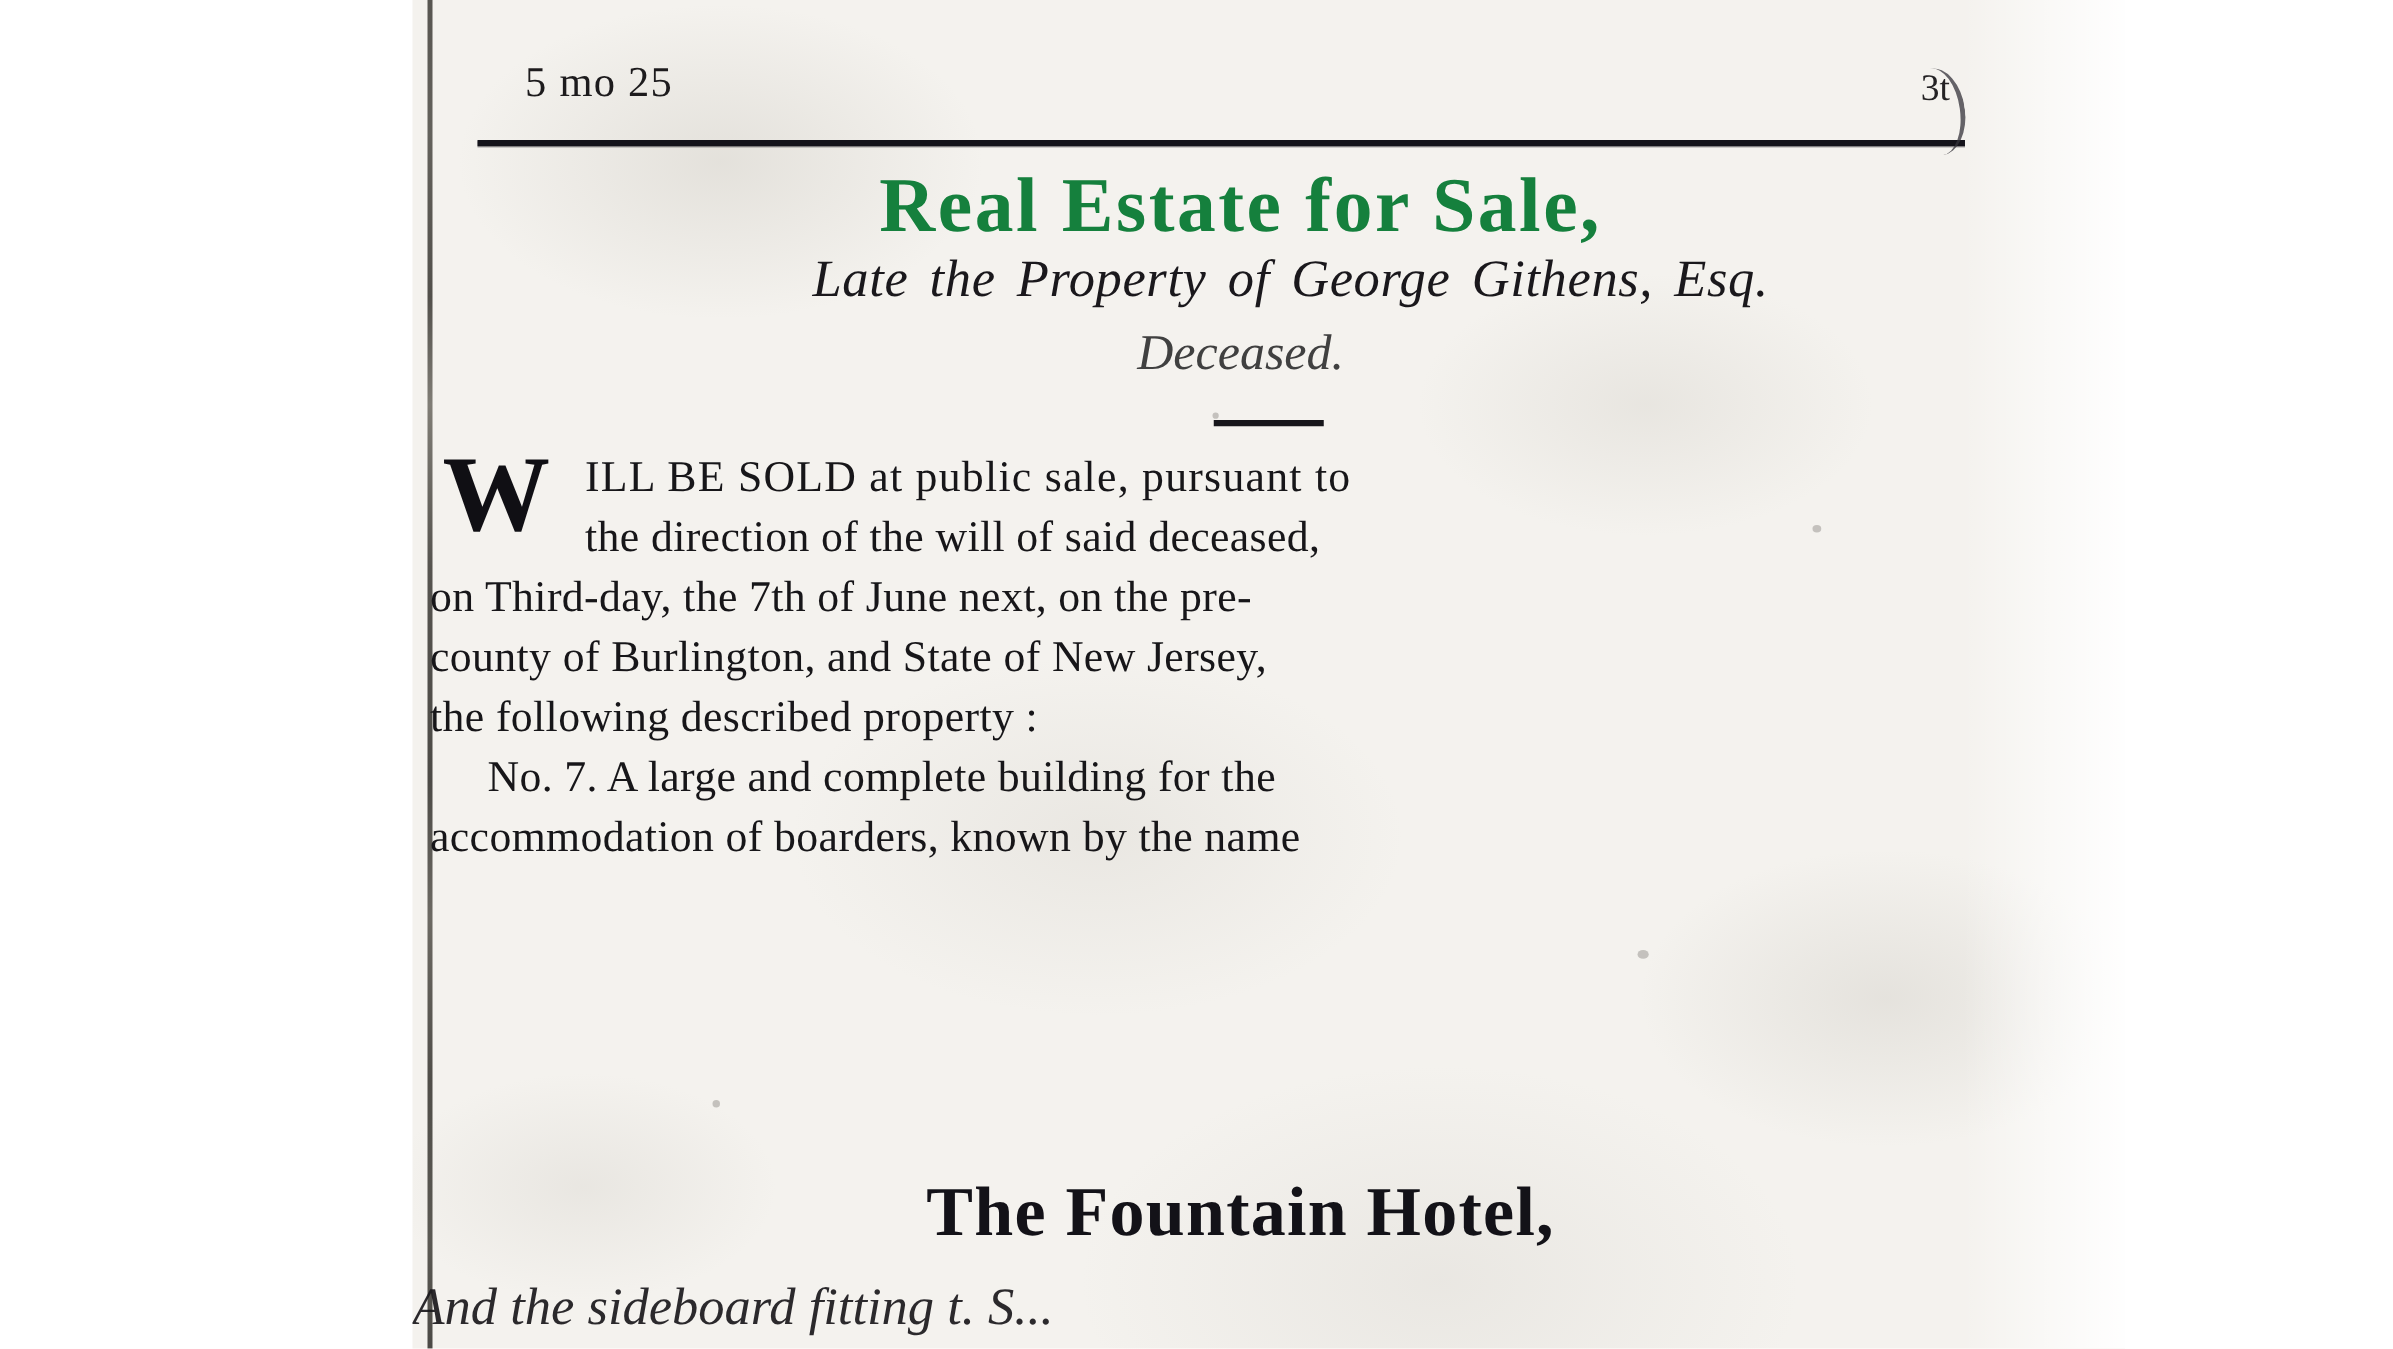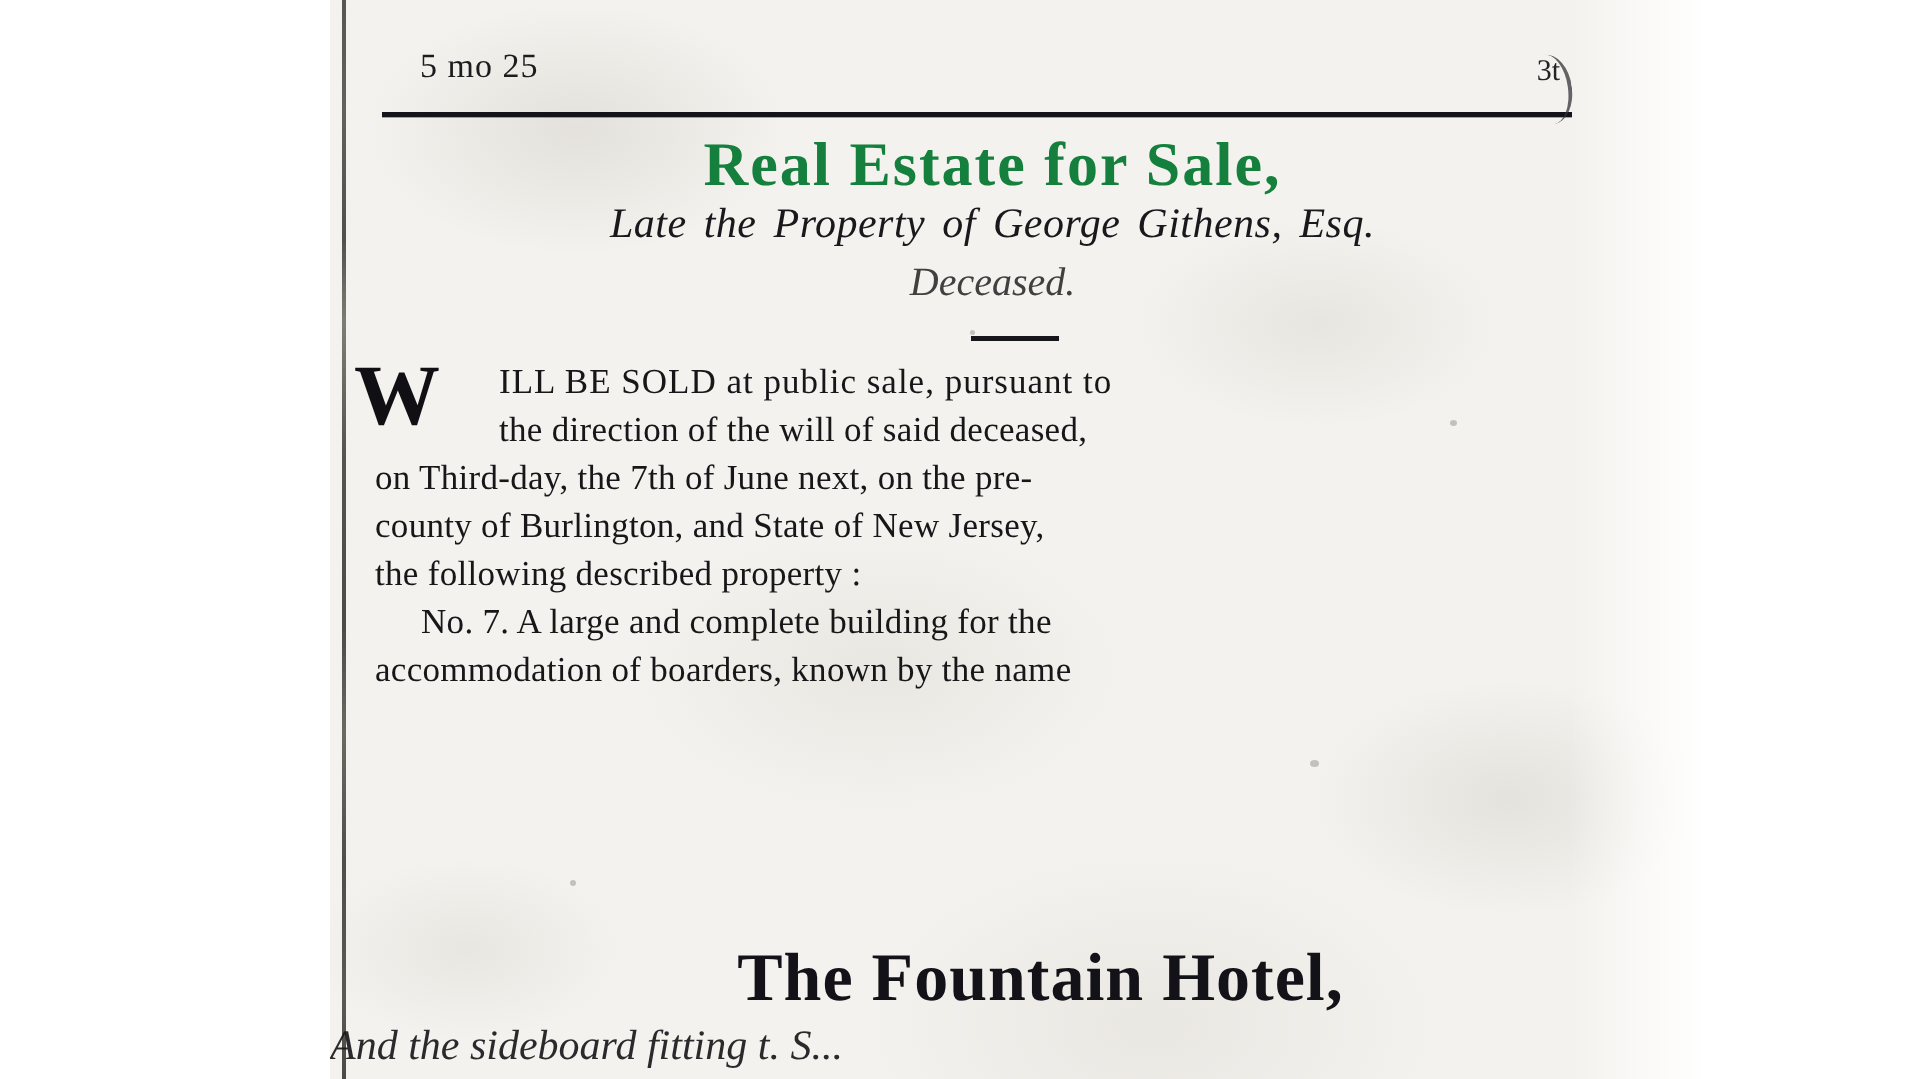--- a/index.html
+++ b/index.html
@@ -129,20 +129,21 @@
     position: absolute;
     left: 0;
     top: 200px;
     width: 1325px;
     text-align: center;
     font-size: 42px;
     font-style: italic;
     letter-spacing: 0.5px;
     color: #1a181c;
     word-spacing: 6px;
+    padding-left: 40px;
   }
 
   #subhead2 {
     position: absolute;
     left: 0;
     top: 258px;
     width: 1325px;
     text-align: center;
     font-size: 40px;
     font-style: italic;
@@ -155,21 +156,21 @@
     transform: translateX(-50%);
     top: 336px;
     width: 88px;
     height: 5px;
     background: #17161b;
   }
 
   
   #body-block {
     position: absolute;
-    left: 45px;
+    left: 14px;
     top: 358px;
     width: 1270px;
     font-size: 35px;
     line-height: 48px;
     color: #171619;
     letter-spacing: 0.3px;
   }
 
   .bodyline {
     white-space: nowrap;
@@ -195,25 +196,24 @@
     font-family: "Liberation Serif", serif;
   }
 
   
   #headline2 {
     position: absolute;
     left: 0;
     top: 938px;
     width: 1325px;
     text-align: center;
-    font-size: 68px;
+    font-size: 56px;
     font-weight: bold;
     letter-spacing: 1px;
     color: #131218;
-    padding-left: 48px;
   }
 
   #subhead3 {
     position: absolute;
     left: 0;
     top: 1022px;
     width: 1325px;
     text-align: left;
     font-size: 42px;
     font-style: italic;

